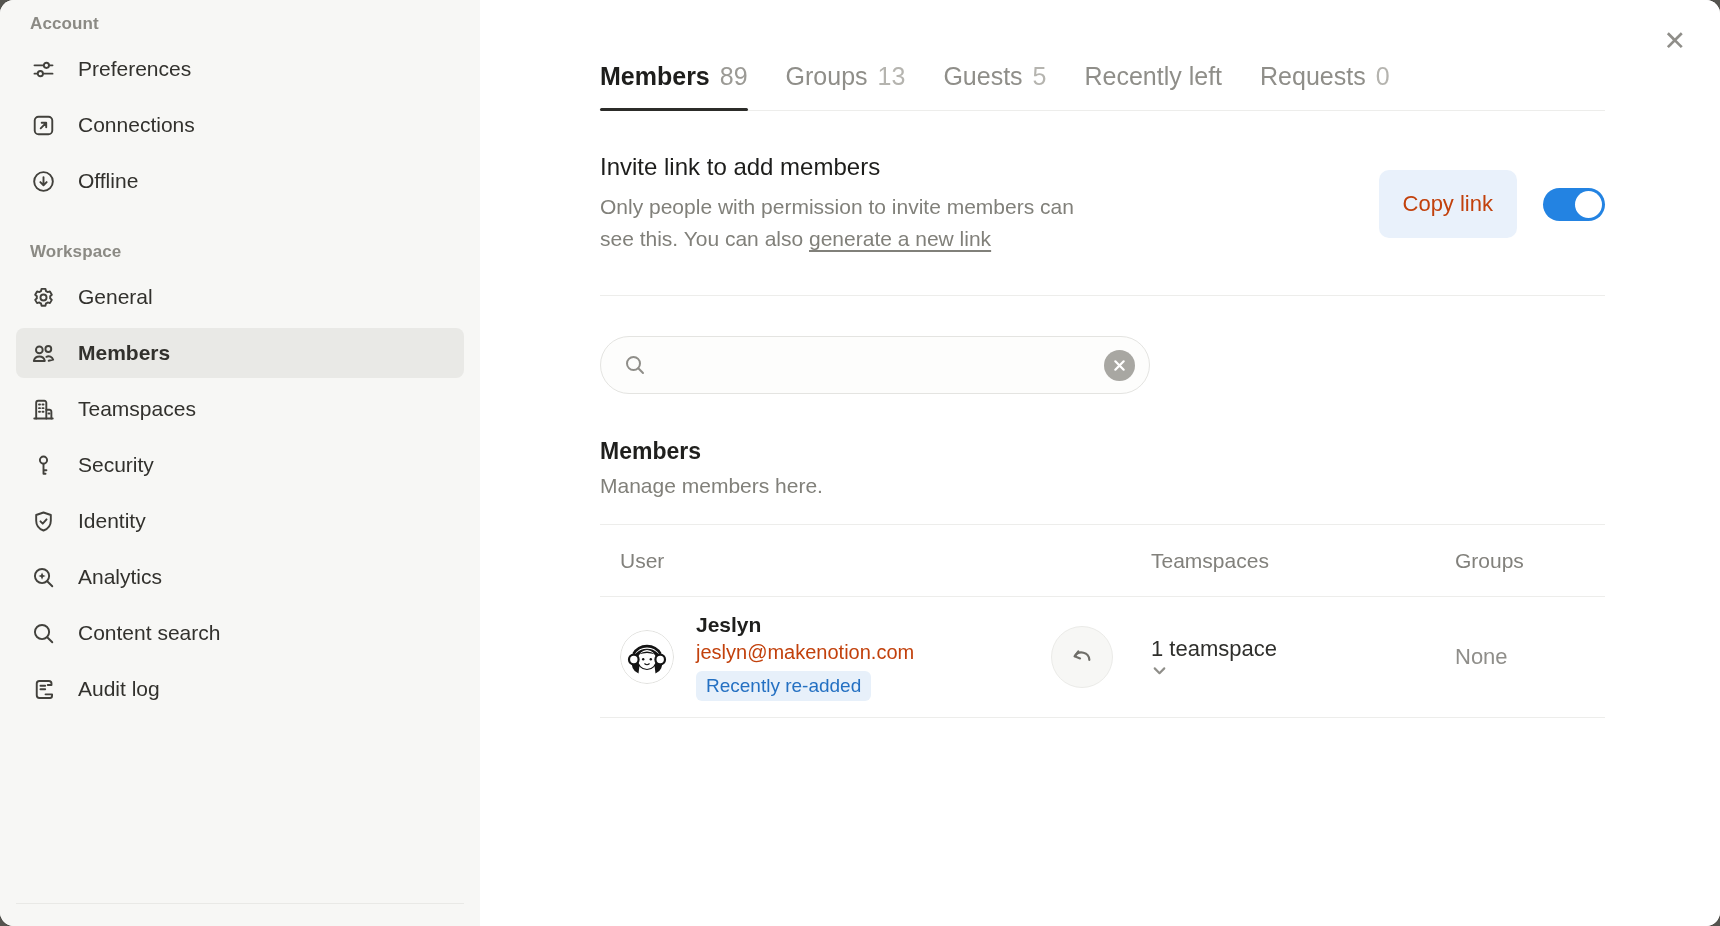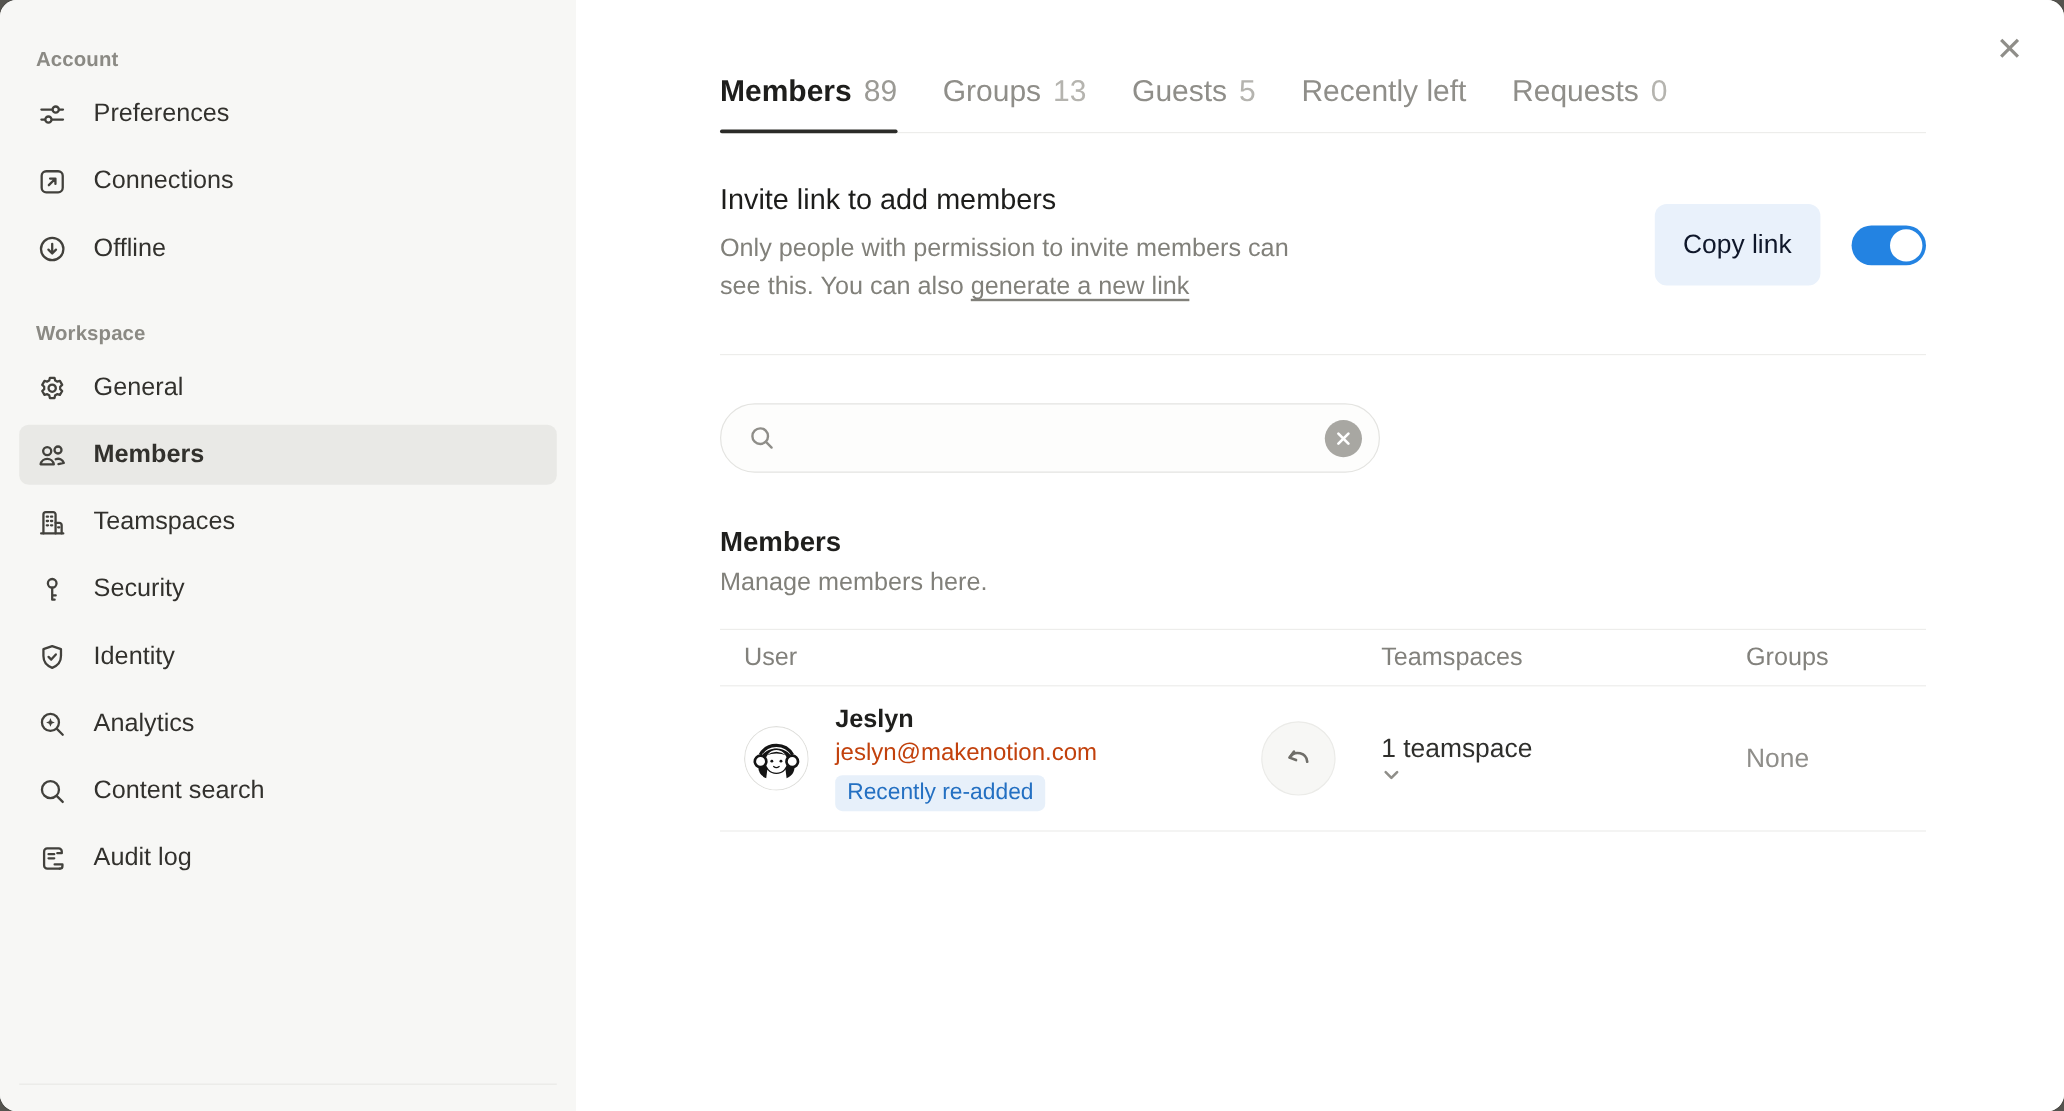--- a/index.html
+++ b/index.html
@@ -16,21 +16,21 @@
     overflow:hidden;
     display:flex;
     background:#ffffff;
     box-shadow:0 0 0 1px rgba(0,0,0,.08);
   }
 
   
   .sidebar {
     width:480px; flex:0 0 480px;
     background:#f7f7f5;
-    padding:40px 16px 0 16px;
+    padding:14px 16px 0 16px;
     position:relative;
   }
   .sec-title {
     font-size:17px; font-weight:700; color:#89888199;
     color:#8b8a84;
     padding:0 14px; margin-bottom:10px;
     letter-spacing:.1px;
   }
   .side-item {
     display:flex; align-items:center; gap:20px;
@@ -71,21 +71,21 @@
     content:""; position:absolute; left:0; right:0; bottom:-1px;
     height:3px; background:#2c2c29; border-radius:2px;
   }
 
   .invite-row { margin-top:42px; display:flex; align-items:center; justify-content:space-between; }
   .invite-title { font-size:24px; color:#1d1d1b; font-weight:500; }
   .invite-desc { margin-top:10px; font-size:21px; color:#81807a; line-height:32px; }
   .invite-link { color:#81807a; text-decoration:underline; text-underline-offset:4px; cursor:pointer; }
   .invite-controls { display:flex; align-items:center; gap:26px; }
   .copy-link-btn {
-    background:#e9f1fb; color:#0f172a; border:none; cursor:pointer;
+    background:#e9f1fb; color:#c2410c; border:none; cursor:pointer;
     font-size:22px; font-weight:500; font-family:inherit;
     padding:21px 24px; border-radius:10px;
   }
   .toggle { width:62px; height:33px; border-radius:999px; background:#2383e2; position:relative; cursor:pointer; flex:0 0 62px; }
   .toggle .knob { position:absolute; top:3px; right:3px; width:27px; height:27px; border-radius:50%; background:#fff; }
 
   .divider { height:1px; background:#ededeb; }
   .divider.after-invite { margin-top:40px; }
 
   .toolbar { margin-top:40px; display:flex; align-items:center; justify-content:space-between; }
@@ -103,21 +103,21 @@
   .search-clear {
     width:31px; height:31px; border-radius:50%; background:#a8a7a2; border:none; cursor:pointer;
     display:flex; align-items:center; justify-content:center; flex:0 0 31px;
   }
   .search-clear svg { width:13px; height:13px; stroke:#fff; stroke-width:2.4; stroke-linecap:round; }
 
   .members-head { margin-top:44px; font-size:23px; font-weight:600; color:#1f1f1d; }
   .members-sub { margin-top:9px; font-size:21px; color:#81807a; }
 
   .table { margin-top:26px; }
-  .thead { display:flex; align-items:center; height:48px; border-top:1px solid #ededeb; border-bottom:1px solid #ededeb; font-size:21px; color:#82817c; }
+  .thead { display:flex; align-items:center; height:73px; border-top:1px solid #ededeb; border-bottom:1px solid #ededeb; font-size:21px; color:#82817c; }
   .col-user { flex:1; display:flex; align-items:center; padding-left:20px; }
   .col-team { width:304px; flex:0 0 304px; }
   .col-groups { width:150px; flex:0 0 150px; }
   .trow { display:flex; align-items:center; padding:16px 0; border-bottom:1px solid #ededeb; }
   .user-cell { flex:1; display:flex; align-items:center; padding-left:20px; }
   .row-avatar { width:54px; height:54px; border-radius:50%; overflow:hidden; flex:0 0 54px; }
   .user-info { margin-left:22px; }
   .user-name { font-size:21px; font-weight:700; color:#1f1f1d; }
   .user-email { margin-top:4px; font-size:20px; color:#c2410c; }
   .user-badge {

